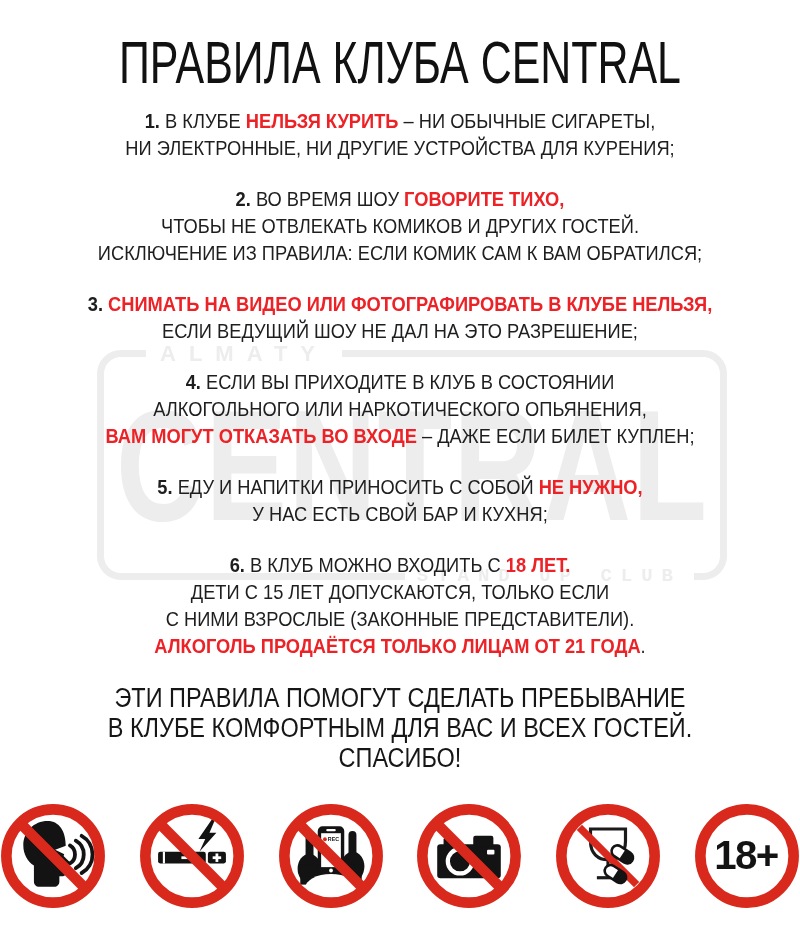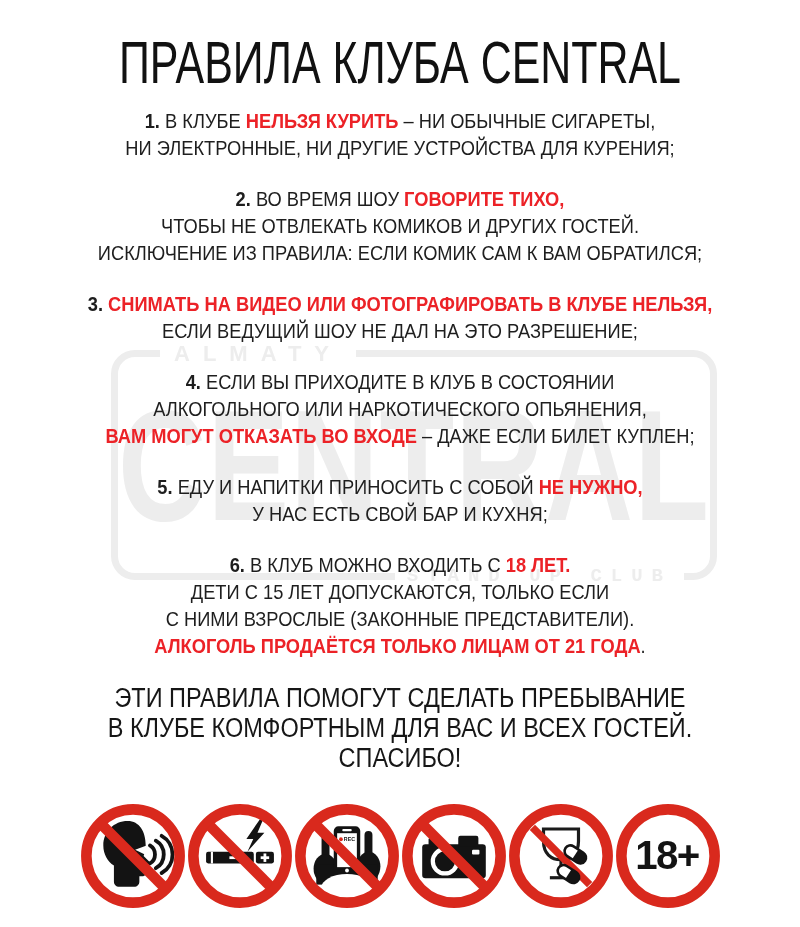--- a/index.html
+++ b/index.html
@@ -5,22 +5,22 @@
   :root{
     --red:#ec2227; --sign:#d9291d; --ink:#1e1e1e; --wm:#ededed;
   }
   html,body{margin:0;padding:0;background:#fff;}
   .poster{
     position:relative;width:800px;height:927px;background:#fff;overflow:hidden;
     font-family:"Liberation Sans",sans-serif;color:var(--ink);
   }
   
   .watermark{
-    position:absolute;left:111px;top:350px;width:592px;height:216px;
-    border:7px solid var(--wm);border-radius:24px;z-index:0;
+    position:absolute;left:97px;top:350px;width:592px;height:216px;
+    border:7px solid var(--wm);border-radius:24px;z-index:0;padding-left:24px;
   }
   .wm-top{
     position:absolute;top:-16px;left:42px;background:#fff;padding:0 14px;
     font-size:22px;font-weight:700;letter-spacing:13px;color:var(--wm);white-space:nowrap;
   }
   .wm-center{
     position:absolute;left:0;right:0;top:50%;text-align:center;
     font-size:120px;font-weight:700;letter-spacing:1px;color:var(--wm);
     transform:translateY(-50%) scale(1.02,1.32);white-space:nowrap;
   }
@@ -44,21 +44,21 @@
   .red{color:var(--red);font-weight:700;}
   .bold{font-weight:700;}
   .closing{
     position:relative;z-index:1;margin-top:17px;text-align:center;
     font-size:27px;line-height:30px;color:#161616;
     transform:scaleX(0.87);transform-origin:50% 0;
   }
   
   .icons{
     position:relative;z-index:1;margin-top:30px;
-    display:flex;justify-content:center;gap:1px;list-style:none;padding:0;
+    display:flex;justify-content:space-between;gap:1px;list-style:none;padding:0;
   }
   .badge{width:106px;height:106px;display:block;}
   .ring{fill:none;stroke:var(--sign);stroke-width:10;}
   .slash{stroke:var(--sign);stroke-width:10;}
   .slash.thin{stroke-width:7;}
   .glyph{fill:#131313;}
   .dot{fill:var(--sign);}
 </style>
 </head>
 <body>

